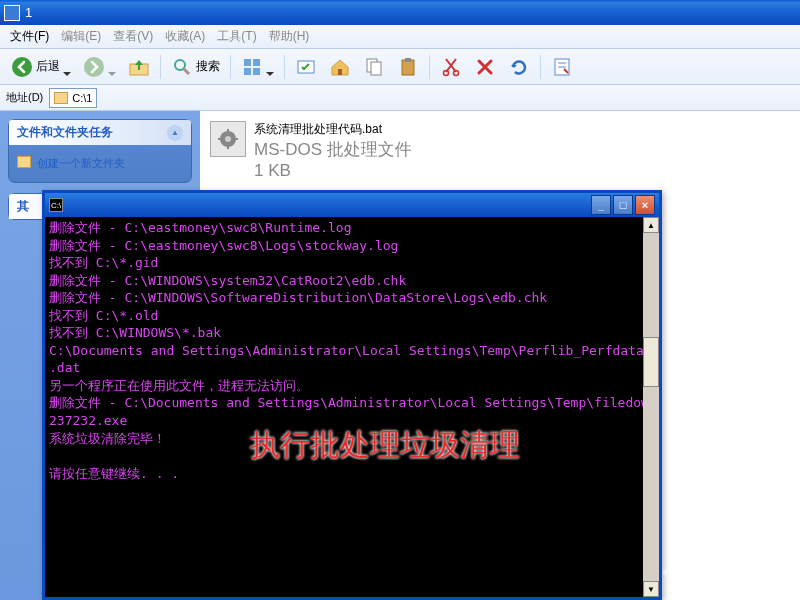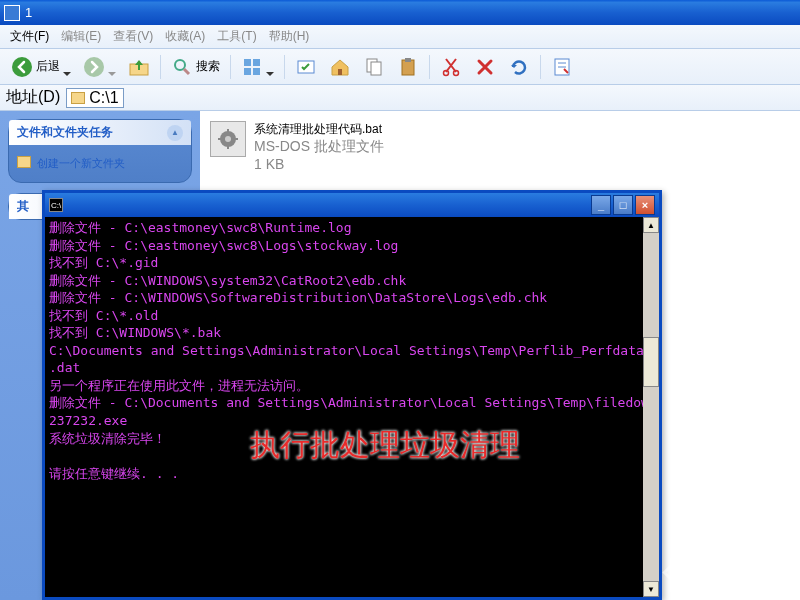--- a/index.html
+++ b/index.html
@@ -10,40 +10,40 @@
 .titlebar .ico{width:16px;height:16px;background:#3a7bd5;margin-right:5px;display:inline-block;border:1px solid #fff}
 .menubar{height:24px;background:linear-gradient(to bottom,#f4f8fd,#e8f0fa);border-bottom:1px solid #b8cde8;display:flex;align-items:flex-start;padding:0 4px;font-size:12px}
 .menubar span{padding:3px 6px;cursor:default}
 .menubar .file{color:#000}
 .menubar .dim{color:#888}
 .toolbar{height:36px;background:linear-gradient(to bottom,#f4f8fd,#e8f0fa);border-bottom:1px solid #b8cde8;display:flex;align-items:center;padding:0 6px;font-size:12px;gap:2px}
 .tbtn{display:flex;align-items:center;gap:3px;padding:3px 5px;cursor:default}
 .tico{width:22px;height:22px;display:inline-block}
 .sep{width:1px;height:24px;background:#c8d8ec;margin:0 3px}
 .dd{width:8px;height:4px;display:inline-block}
-.addr{height:26px;background:linear-gradient(to bottom,#f4f8fd,#e8f0fa);border-bottom:1px solid #b8cde8;display:flex;align-items:center;padding:0 6px;font-size:16px;gap:6px}
+.addr{height:26px;background:linear-gradient(to bottom,#f4f8fd,#e8f0fa);border-bottom:1px solid #b8cde8;display:flex;align-items:center;padding:0 6px;font-size:11px;gap:6px}
 .addr .box{flex:0 0 auto;display:flex;align-items:center;gap:4px;border:1px solid #7a9cc6;background:#fff;padding:1px 4px;height:20px}
 .addr .fico{width:14px;height:12px;background:#f6d68a;border:1px solid #c9a043;display:inline-block}
 
 .body{display:flex;height:calc(600px - 25px - 24px - 36px - 26px)}
 .side{width:200px;background:linear-gradient(to bottom,#7aa5e6,#6b98de);padding:8px}
-.panel{background:linear-gradient(to bottom,#5a8ad2,#4f7fc8);border:1px solid #3a6ab0;border-radius:13px;margin-bottom:10px}
+.panel{background:linear-gradient(to bottom,#5a8ad2,#4f7fc8);border:1px solid #3a6ab0;border-radius:7px;margin-bottom:10px}
 .panel .ph{background:linear-gradient(to right,#fff,#d3e1f6);color:#215dc6;font-size:12px;font-weight:bold;padding:4px 8px;border-radius:3px 3px 0 0;display:flex;justify-content:space-between;align-items:center}
 .panel .ph .chev{width:16px;height:16px;border-radius:50%;background:#bfd4f2;display:inline-flex;align-items:center;justify-content:center;font-size:8px;color:#4a7bc0}
 .panel .pb{padding:8px;font-size:11px;color:#215dc6}
 .panel .pi{display:flex;align-items:flex-start;gap:6px;padding:3px 0}
 .panel .pico{width:14px;height:12px;background:#f6d68a;border:1px solid #c9a043;display:inline-block}
 .panel.clip .ph{font-weight:bold}
 
 .main{flex:1;background:#fff;padding:10px;position:relative}
 .file{display:flex;gap:8px;align-items:flex-start;font-size:12px}
 .file .thumb{width:36px;height:36px;background:#e8e8e8;border:1px solid #aaa;display:flex;align-items:center;justify-content:center}
 .file .gear{width:20px;height:20px}
 .file .fn{color:#000}
-.file .ft{color:#888;font-size:14px}
+.file .ft{color:#888;font-size:17px}
 
 
 .cmd{position:absolute;left:42px;top:190px;width:620px;height:410px;border:3px solid #0a4ac0;box-shadow:2px 2px 6px rgba(0,0,0,.3)}
 .cmd .ctitle{height:24px;background:linear-gradient(to bottom,#2a7ce0,#1860d0 50%,#0a4ac0);display:flex;align-items:center;padding:0 4px;color:#fff;font-size:12px;font-style:italic;font-family:"Lucida Console",Tahoma}
 .cmd .ctitle .cico{width:14px;height:14px;background:#000;border:1px solid #888;margin-right:6px;display:inline-flex;align-items:center;justify-content:center;font-size:8px;font-style:normal}
 .cmd .ctitle .spacer{flex:1}
 .cmd .winbtn{width:20px;height:20px;background:linear-gradient(to bottom,#7aa8e8,#4a7cc8);border:1px solid #0a3a90;margin-left:2px;display:inline-flex;align-items:center;justify-content:center;font-size:11px;color:#fff;font-weight:bold;font-style:normal}
 .cmd .winbtn.close{background:linear-gradient(to bottom,#e89078,#d05030)}
 .cmd .cbody{background:#000;height:calc(100% - 24px);display:flex}
 .cmd .cout{flex:1;color:#d946ef;font-family:"NSimSun","SimSun","Lucida Console",monospace;font-size:13px;line-height:1.35;padding:2px 4px;white-space:pre;overflow:hidden}

